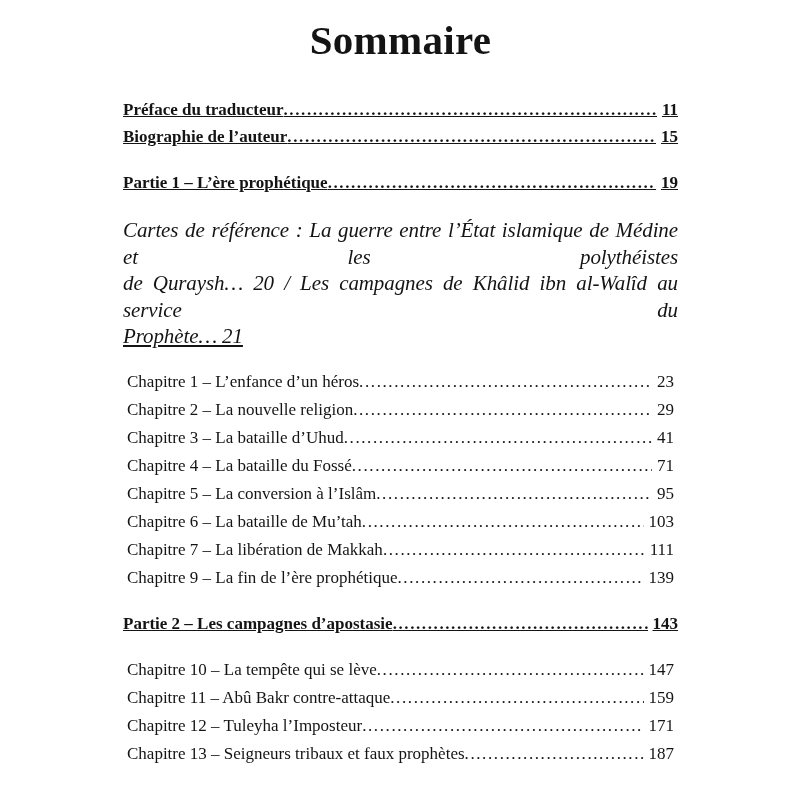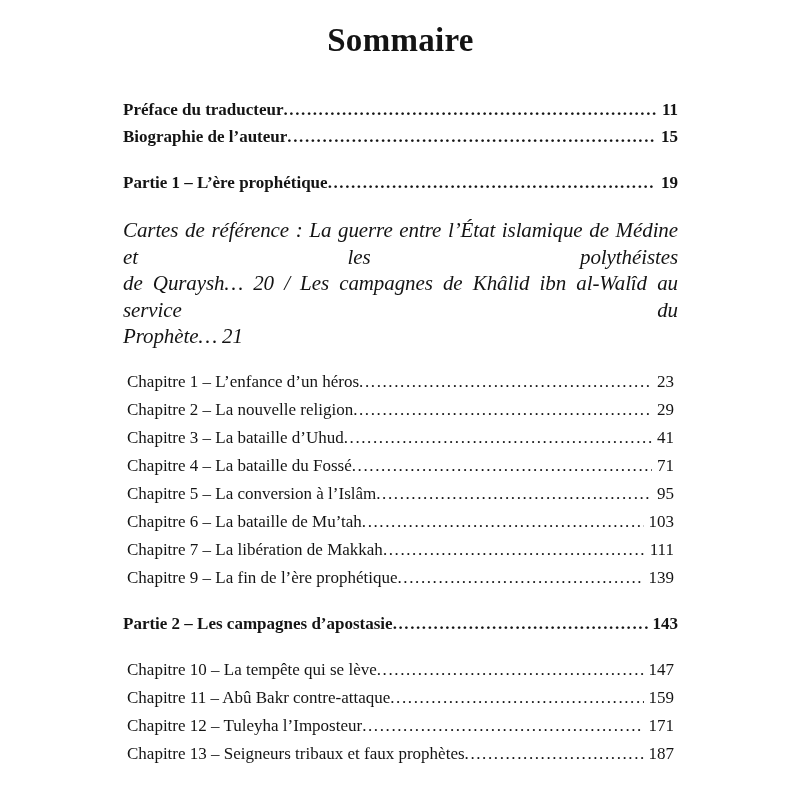--- a/index.html
+++ b/index.html
@@ -11,34 +11,34 @@
   }
   .page {
     box-sizing: border-box;
     width: 800px; height: 800px;
     padding: 20px 122px 0 123px;
     overflow: hidden;
     background: #ffffff;
   }
   .title {
     margin: 0 0 38px 0;
-    font-size: 33px;
+    font-size: 41px;
     line-height: 40px;
     font-weight: 700;
     text-align: center;
     letter-spacing: 0.3px;
   }
   .row {
     display: flex;
     align-items: baseline;
     font-size: 17px;
     line-height: 24px;
   }
   .fm .row { margin-bottom: 3px; }
-  .bold { font-weight: 700; }
+  .bold { font-weight: 700; text-decoration: underline; }
   .part-row { margin: 22px 0 22px 0; }
   .label { white-space: nowrap; flex: 0 0 auto; }
   .dots {
     flex: 1 1 auto;
     overflow: hidden;
     white-space: nowrap;
     min-width: 12px;
   }
   .dots::after {
     content: "..........................................................................................................................................";
@@ -47,21 +47,21 @@
   .pnum { flex: 0 0 auto; padding-left: 5px; white-space: nowrap; text-align: center; }
   .note { margin: 0 0 20px 0; }
   .note-line {
     font-style: italic;
     font-size: 21px;
     line-height: 26.5px;
     letter-spacing: -0.1px;
     text-align: justify;
     text-align-last: justify;
   }
-  .note-line.note-last { text-align: center; text-align-last: left; }
+  .note-line.note-last { text-align: center; text-align-last: left; text-decoration: underline; }
   .chapters .row { margin: 4px; }
 </style>
 </head>
 <body>
 
 <div class="page">
 
   <h1 class="title">Sommaire</h1>
 
   <div class="fm">

